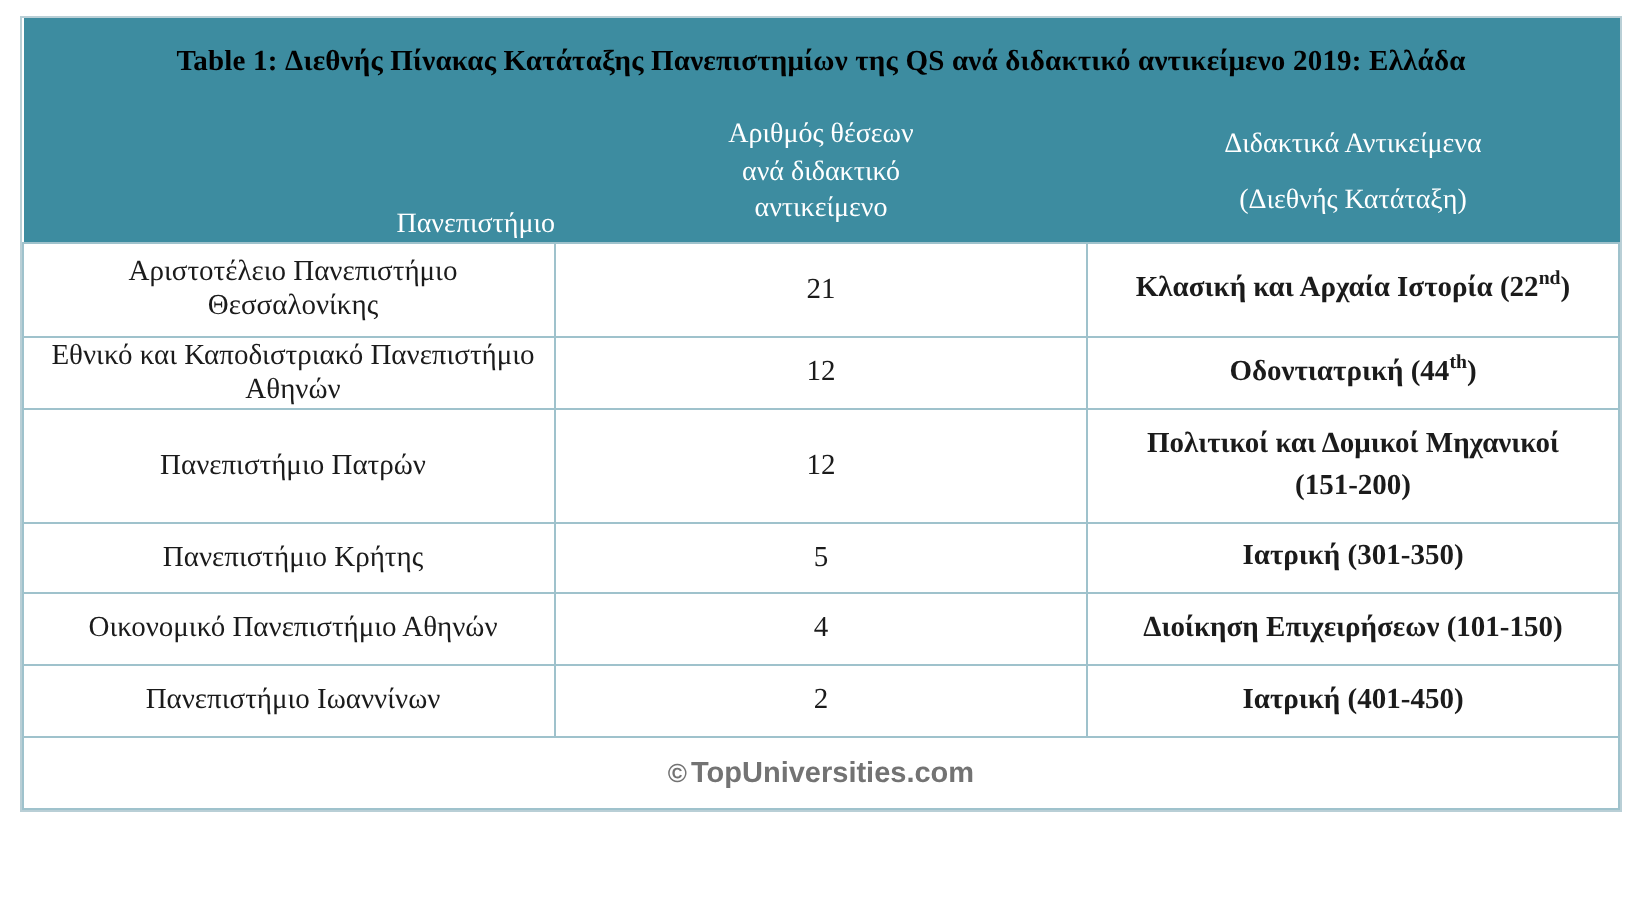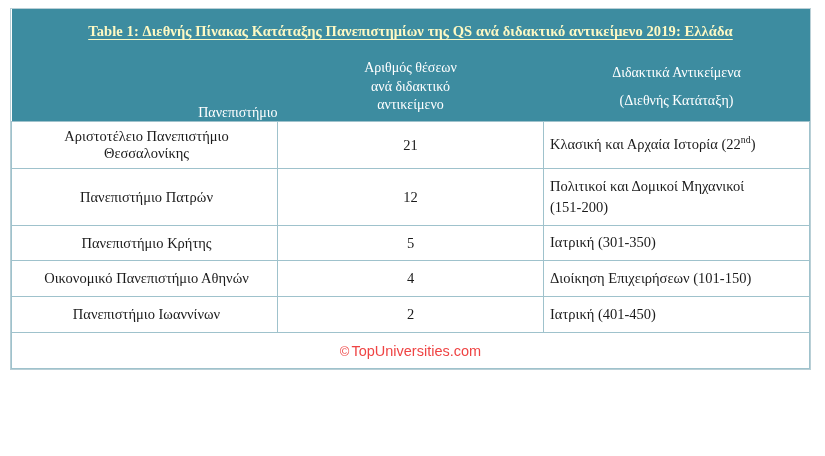--- a/index.html
+++ b/index.html
@@ -41,25 +41,24 @@
   tr.title-row td {
     background: #3d8ca0;
     height: 44px;
     padding: 0;
     text-align: center;
     vertical-align: middle;
     border: none;
   }
   .title-text {
     display: inline-block;
-    color: #fef9c3;
+    color: #000000;
     font-weight: bold;
     font-size: 14.5px;
     letter-spacing: 0.1px;
-    text-decoration: underline;
     text-underline-offset: 3px;
     white-space: nowrap;
     text-align: right;
   }
 
   
   tr.head-row th {
     background: #3d8ca0;
     color: #ffffff;
     font-weight: normal;
@@ -100,43 +99,45 @@
   td.c-univ {
     text-align: center;
     padding-left: 10px;
     vertical-align: middle;
   }
   td.c-num {
     text-align: center;
     vertical-align: middle;
   }
   td.c-subj {
+    text-align: center;
     vertical-align: middle;
     line-height: 1.45;
+    font-weight: bold;
   }
   .sup {
     font-size: 0.68em;
     vertical-align: super;
     line-height: 0;
   }
 
   
   tr.foot-row td {
     border: 1px solid #9fc2cc;
     background: #ffffff;
     height: 35px;
     text-align: center;
     vertical-align: middle;
     padding: 0;
   }
   .credit {
     font-family: "Liberation Sans", "DejaVu Sans", sans-serif;
-    font-weight: normal;
+    font-weight: bold;
     font-size: 14.5px;
-    color: #ef4444;
+    color: #737373;
     white-space: nowrap;
   }
   .credit .copy {
     font-size: 13px;
     margin-right: 2px;
   }
 </style>
 </head>
 <body>
 
@@ -163,20 +164,25 @@
           </th>
         </tr>
       </thead>
 
       <tbody>
         <tr style="height:47px">
           <td class="c-univ">Αριστοτέλειο Πανεπιστήμιο Θεσσαλονίκης</td>
           <td class="c-num">21</td>
           <td class="c-subj"><span>Κλασική και Αρχαία Ιστορία (22</span><span class="sup">nd</span><span>)</span></td>
         </tr>
+        <tr style="height:36px">
+          <td class="c-univ">Εθνικό και Καποδιστριακό Πανεπιστήμιο Αθηνών</td>
+          <td class="c-num">12</td>
+          <td class="c-subj"><span>Οδοντιατρική (44</span><span class="sup">th</span><span>)</span></td>
+        </tr>
         <tr style="height:57px">
           <td class="c-univ">Πανεπιστήμιο Πατρών</td>
           <td class="c-num">12</td>
           <td class="c-subj"><span>Πολιτικοί και Δομικοί Μηχανικοί</span><br><span>(151-200)</span></td>
         </tr>
         <tr style="height:35px">
           <td class="c-univ">Πανεπιστήμιο Κρήτης</td>
           <td class="c-num">5</td>
           <td class="c-subj">Ιατρική (301-350)</td>
         </tr>

